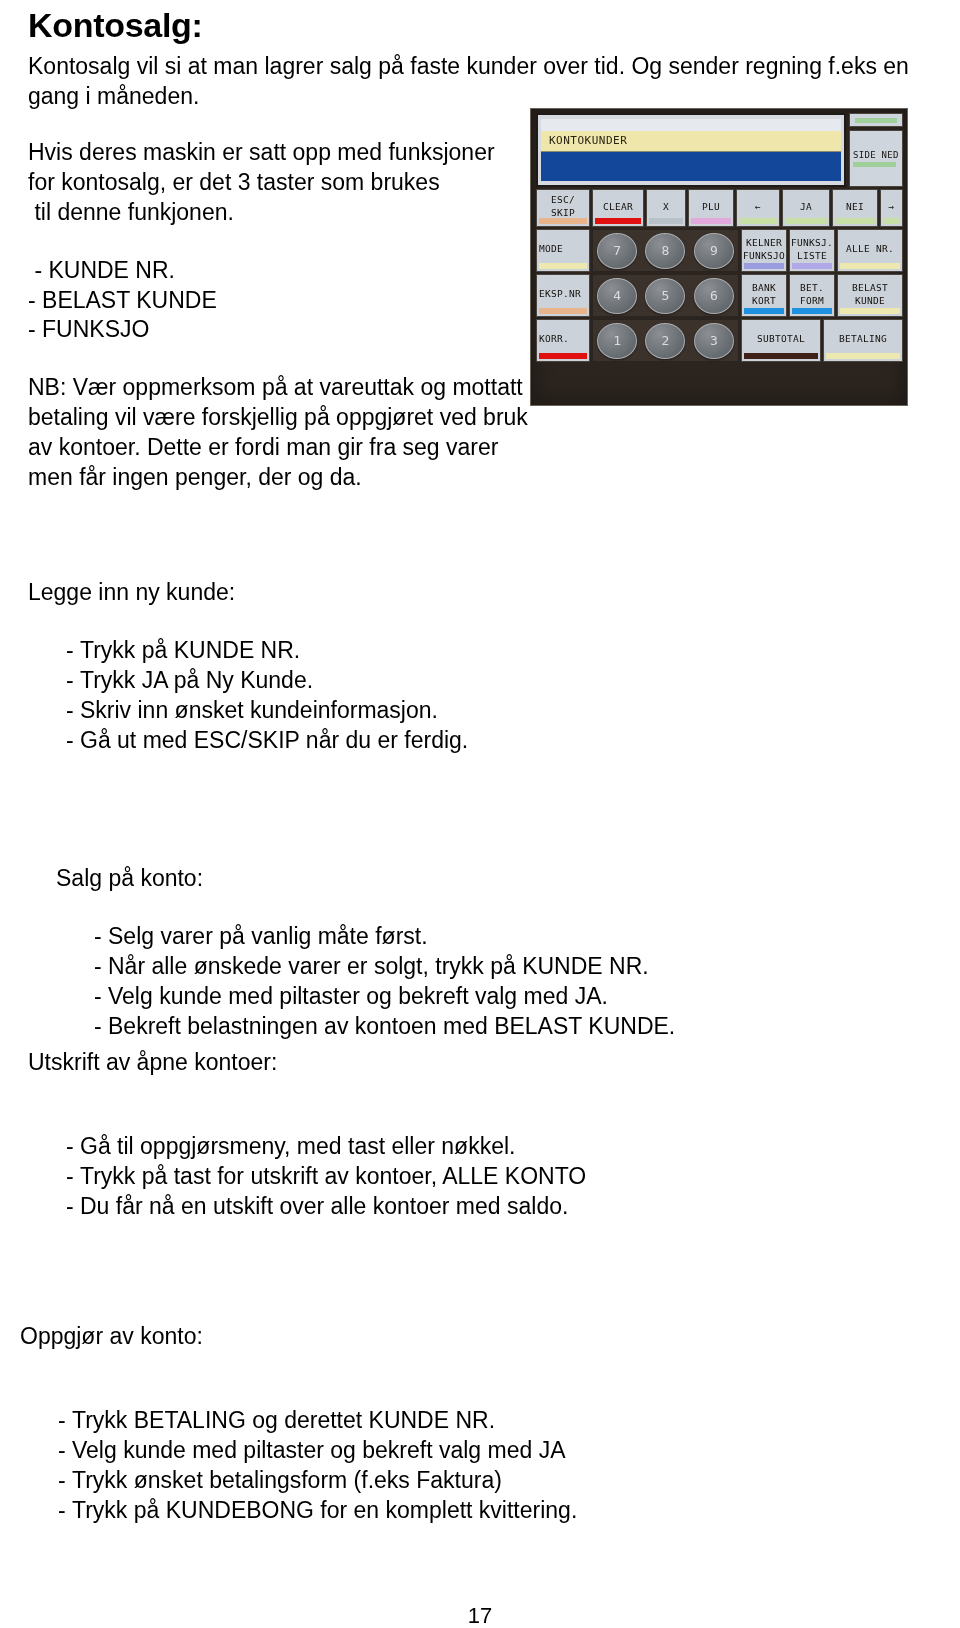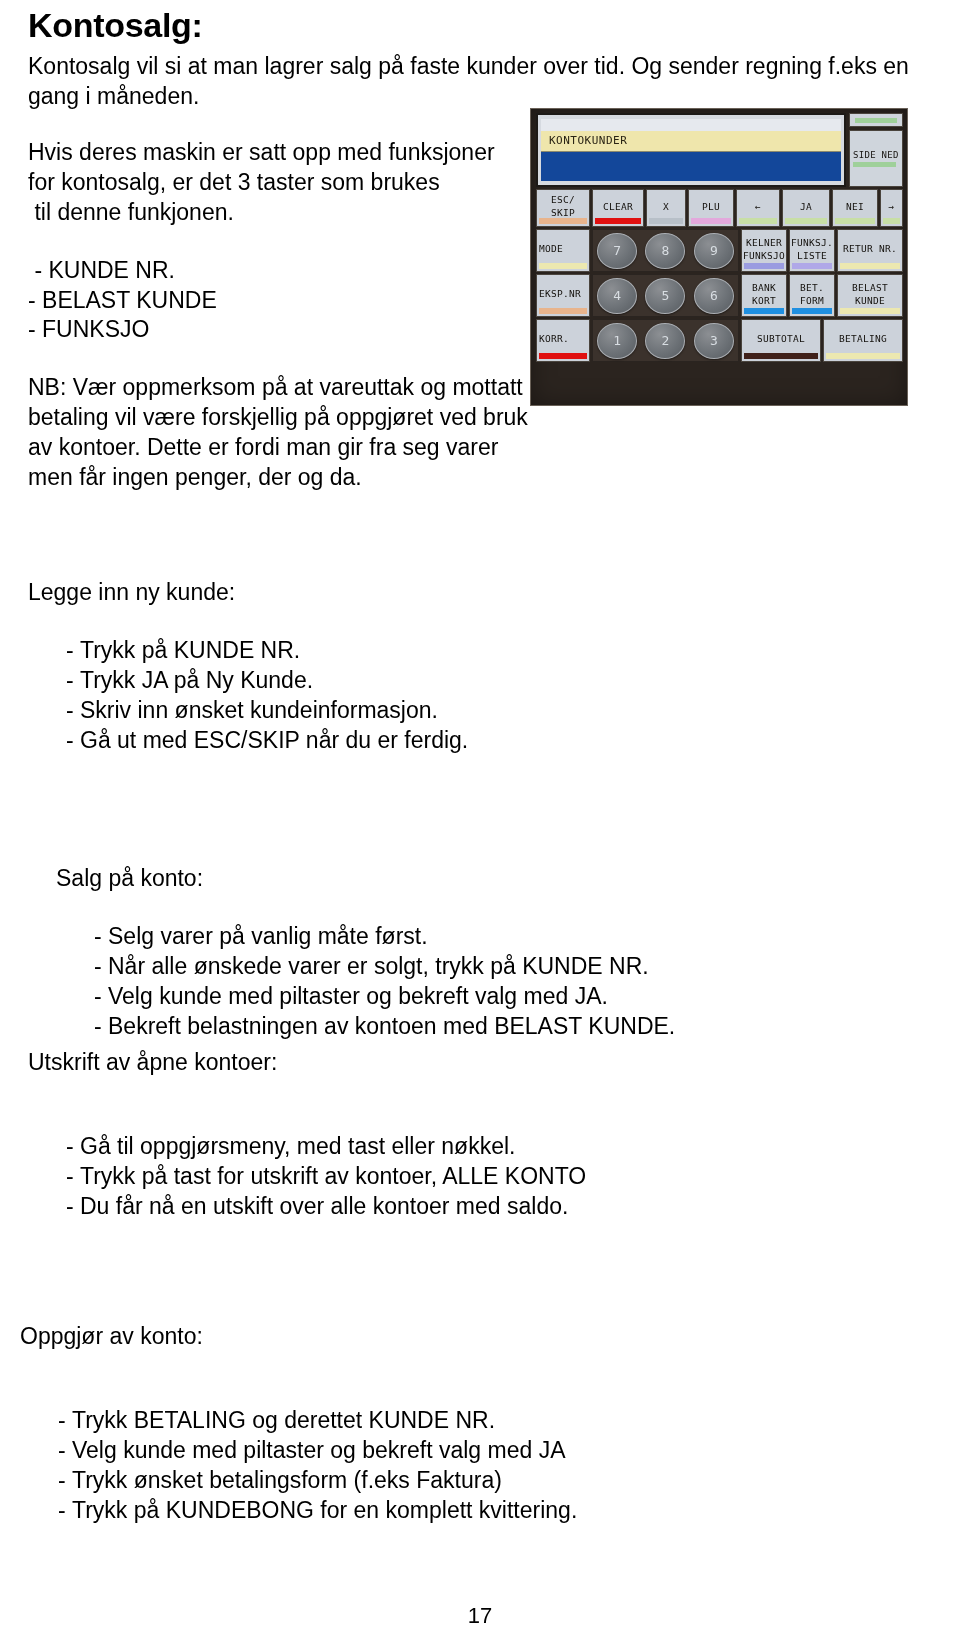--- a/index.html
+++ b/index.html
@@ -336,21 +336,21 @@
           <div class="lbl">KELNER
 FUNKSJO</div>
           <div class="led" id="led-r1a" style="background: rgb(154, 156, 224);"></div>
         </div>
         <div class="key k-s">
           <div class="lbl">FUNKSJ.
 LISTE</div>
           <div class="led" id="led-r1b" style="background: rgb(176, 168, 232);"></div>
         </div>
         <div class="key k-l">
-          <div class="lbl">RETUR NR.</div>
+          <div class="lbl">ALLE NR.</div>
           <div class="led" id="led-r1c" style="background: rgb(236, 232, 176);"></div>
         </div>
       </div>
 
       <div class="pos-row row-pad">
         <div class="key lcol">
           <div class="lbl left">EKSP.NR</div>
           <div class="led" id="led-eksp" style="background: rgb(232, 180, 140);"></div>
         </div>
         <div class="numpad pad-area" id="pad2">

